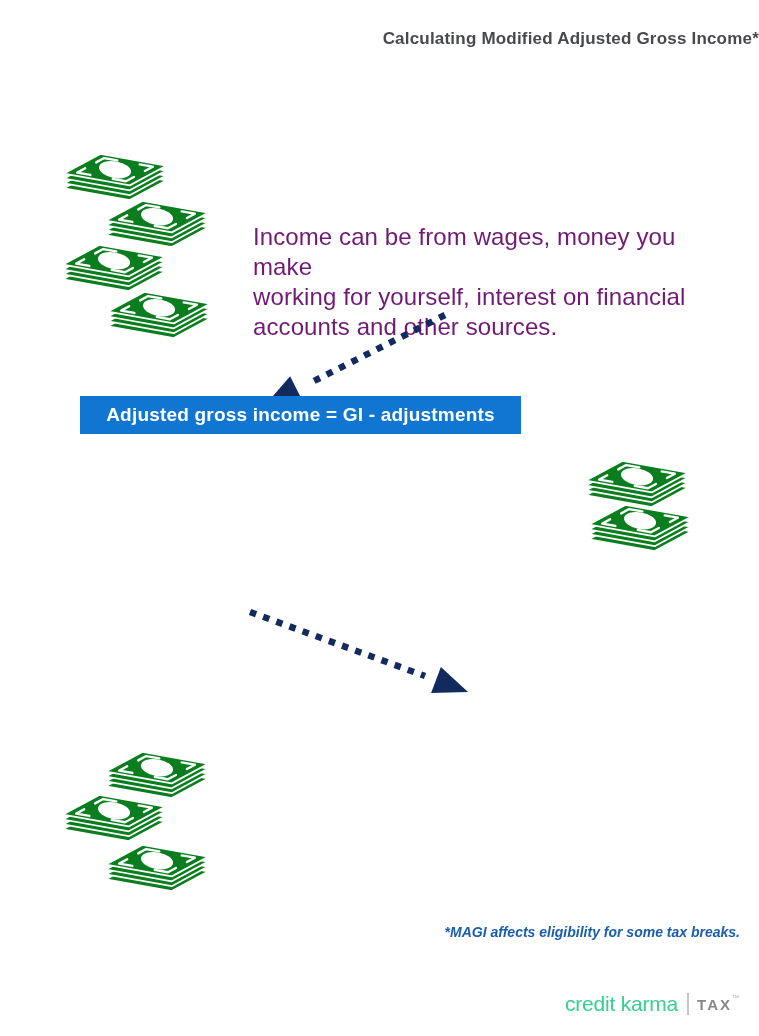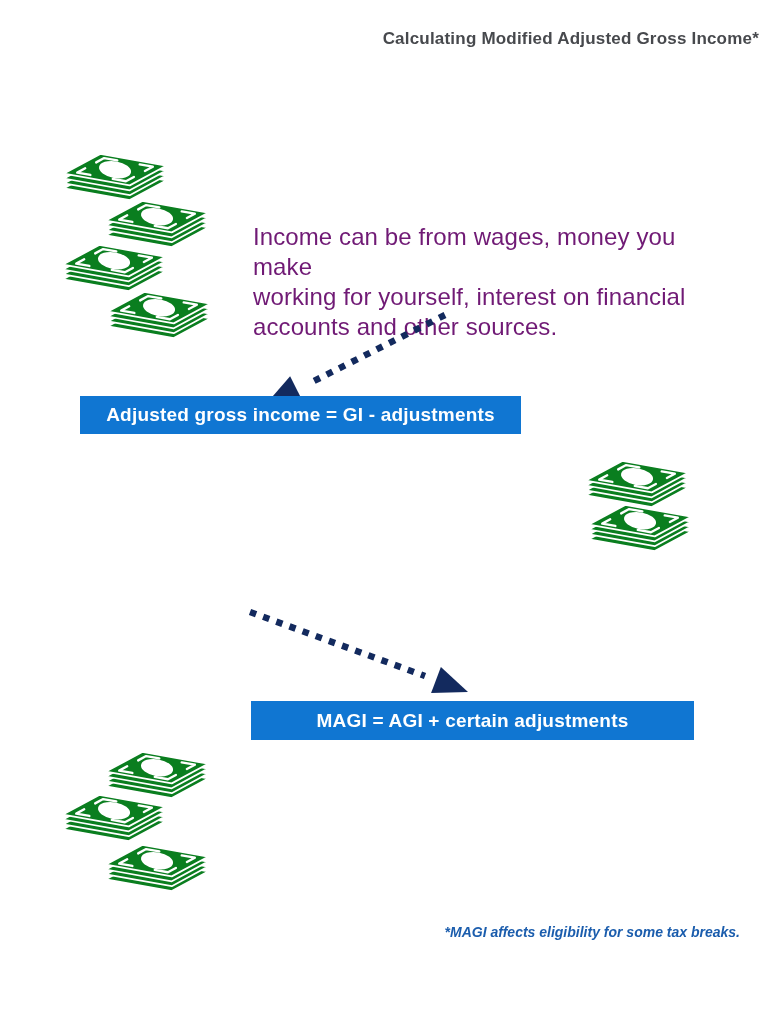--- a/index.html
+++ b/index.html
@@ -96,28 +96,33 @@
     </svg>
   <svg class="money" style="left:587px;top:501px;" viewBox="0 0 112 58">
       <use href="#bill-stack"></use>
     </svg>
 
   <svg class="arrow" style="left:240px;top:600px;" width="240" height="100" viewBox="0 0 240 100">
     <line x1="10" y1="12" x2="185" y2="76" stroke="#132a5e" stroke-width="6.5" stroke-dasharray="6.5 7.5"></line>
     <polygon points="228,92 200.9,66.9 191.1,93.1" fill="#132a5e"></polygon>
   </svg>
 
-  <div class="banner" id="banner3">MAGI = AGI + certain adjustments</div>
 
   <svg class="money" style="left:104px;top:748px;" viewBox="0 0 112 58">
       <use href="#bill-stack"></use>
     </svg>
   <svg class="money" style="left:61px;top:791px;" viewBox="0 0 112 58">
       <use href="#bill-stack"></use>
     </svg>
   <svg class="money" style="left:104px;top:841px;" viewBox="0 0 112 58">
       <use href="#bill-stack"></use>
     </svg>
 
   <div class="footnote">*MAGI affects eligibility for some tax breaks.</div>
 
+  <div class="logo">
+    <span class="logo-brand">credit karma</span>
+    <span class="logo-divider"></span>
+    <span class="logo-product">TAX</span>
+    <span class="logo-tm">™</span>
+  </div>
 
 </div>
 
 </body></html>

